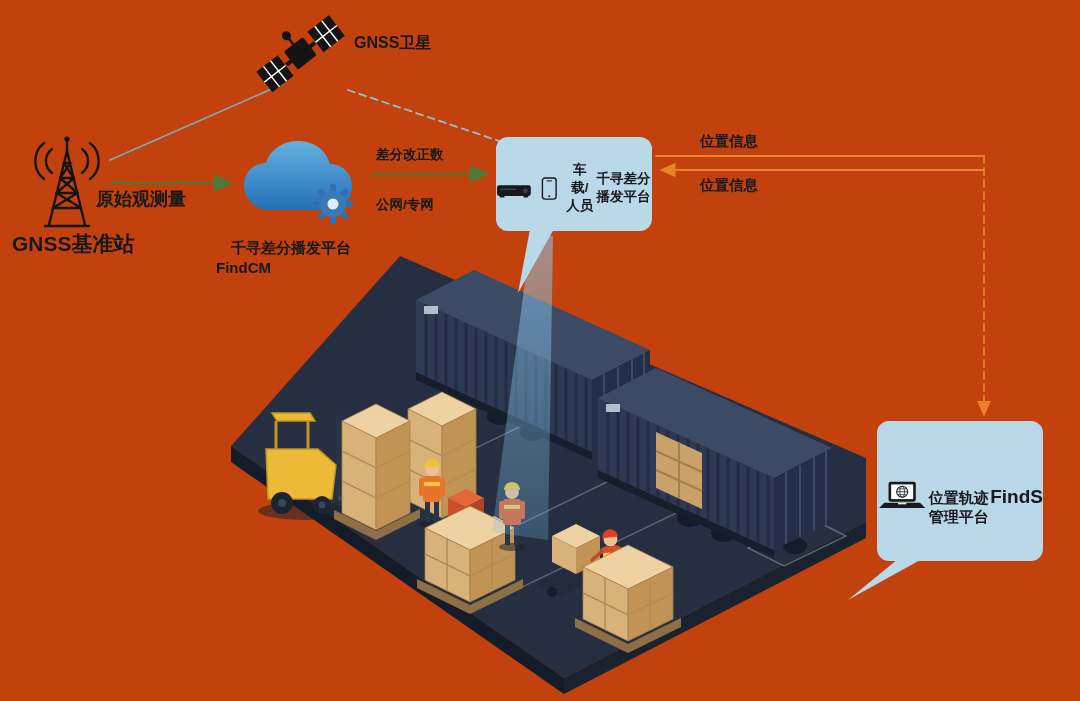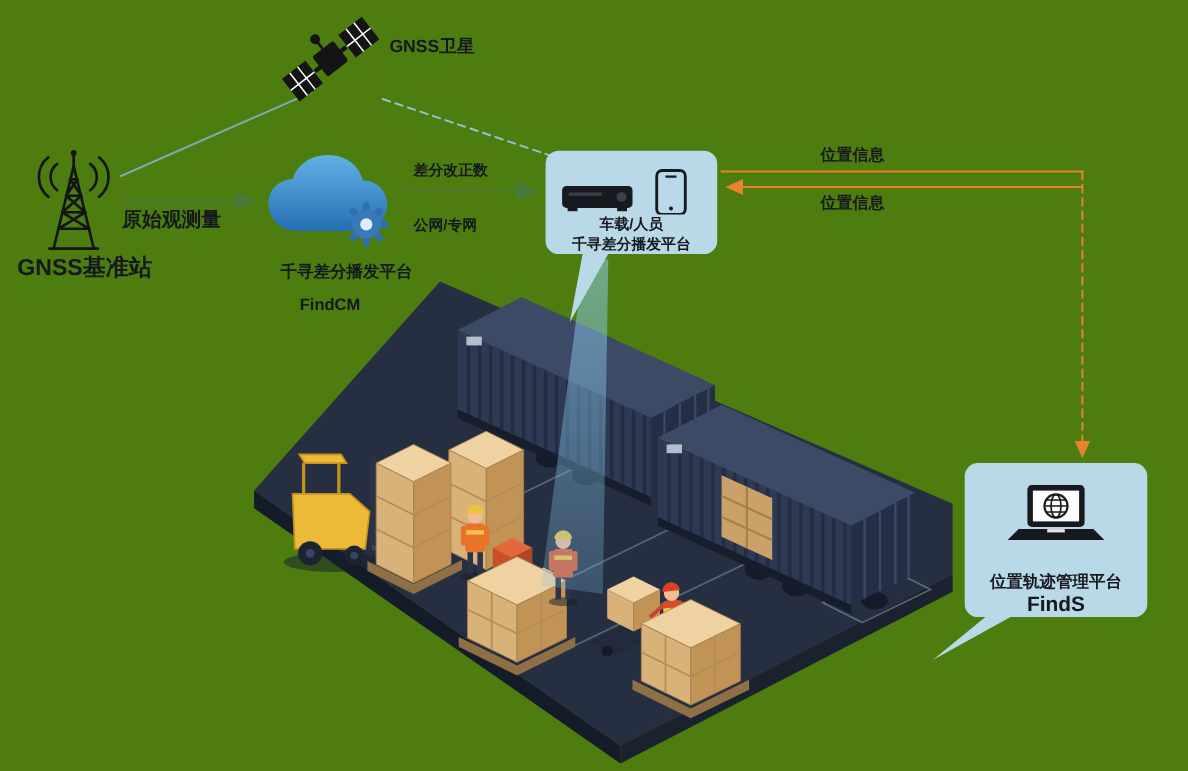--- a/index.html
+++ b/index.html
@@ -2,27 +2,27 @@
 <html style="--bubble: #b9d8e8; --green: #4a7a38; --orange: #e8822c; --teal: #7fa9b4; --teal-light: #8fc2d6; --ink: #15181d;"><head>
 <meta charset="utf-8">
 <style>
   :root{
     --bubble:#b9d8e8; --green:#4a7a38; --orange:#e8822c;
     --teal:#7fa9b4; --teal-light:#8fc2d6; --ink:#15181d;
   }
   *{margin:0;padding:0;box-sizing:border-box}
   html,body{background:#ffffff}
   body{font-family:"Liberation Sans","DejaVu Sans",sans-serif;color:var(--ink)}
-  .canvas{position:relative;width:1080px;height:701px;background:#4d7c0f;overflow:hidden}
+  .canvas{position:relative;width:1080px;height:701px;background:#c2410c;overflow:hidden}
   .scene{position:absolute;left:0;top:0;width:1080px;height:701px;z-index:1}
   .icon{position:absolute;z-index:2}
   .lbl{position:absolute;z-index:3;font-weight:bold;color:var(--ink);line-height:1.32;white-space:nowrap}
-  .center{text-align:center}
+  .center{text-align:left}
   .bubble{position:absolute;z-index:2;background:var(--bubble);border-radius:12px;
-          display:flex;flex-direction:column;align-items:center;justify-content:flex-end}
+          display:flex;flex-direction:row;align-items:center;justify-content:flex-end}
   .bubble .blbl{font-weight:bold;color:var(--ink);text-align:center;z-index:3}
   
   .ln{fill:none;stroke-linecap:round}
   .teal{stroke:var(--teal);stroke-width:1.8}
   .tealL{stroke:var(--teal-light);stroke-width:1.8}
   .green{stroke:var(--green);stroke-width:2.2}
   .orange{stroke:var(--orange);stroke-width:1.8}
   .dash{stroke-dasharray:7 5}
   .f-green{fill:var(--green)}
   .f-orange{fill:var(--orange)}
@@ -263,21 +263,21 @@
           <rect x="-3" y="-20" width="6" height="40" rx="2" transform="rotate(45)"></rect>
           <rect x="-3" y="-20" width="6" height="40" rx="2" transform="rotate(90)"></rect>
           <rect x="-3" y="-20" width="6" height="40" rx="2" transform="rotate(135)"></rect>
         </g>
         <circle r="13" fill="#3a79b8"></circle>
         <circle r="5.5" fill="#dfeef8"></circle>
       </g>
     </svg>
   </div>
   <div class="lbl center" style="left:231px;top:238px;width:168px;font-size:15px">千寻差分播发平台</div>
-  <div class="lbl center" style="left:216px;top:268px;width:168px;font-size:15px">FindCM</div>
+  <div class="lbl center" style="left:216px;top:258px;width:168px;font-size:15px">FindCM</div>
 
   <div class="lbl center" style="left:96px;top:188px;width:120px;font-size:18px">原始观测量</div>
   <div class="lbl" style="left:376px;top:146px;font-size:13.5px">差分改正数</div>
   <div class="lbl" style="left:376px;top:196px;font-size:13.5px">公网/专网</div>
   <div class="lbl center" style="left:700px;top:132px;width:150px;font-size:14.5px">位置信息</div>
   <div class="lbl center" style="left:700px;top:176px;width:150px;font-size:14.5px">位置信息</div>
 
   <div class="bubble" style="left:496px;top:137px;width:156px;height:94px;padding-top:8px">
     <svg width="130" height="42" viewBox="0 0 130 42">
       <g>

